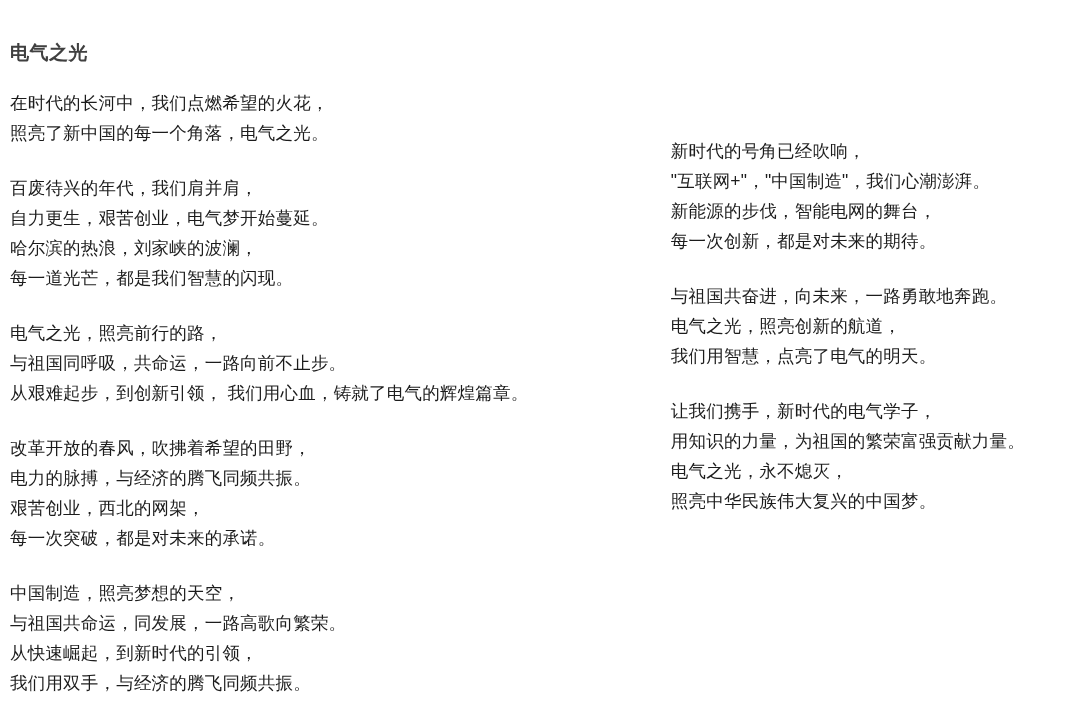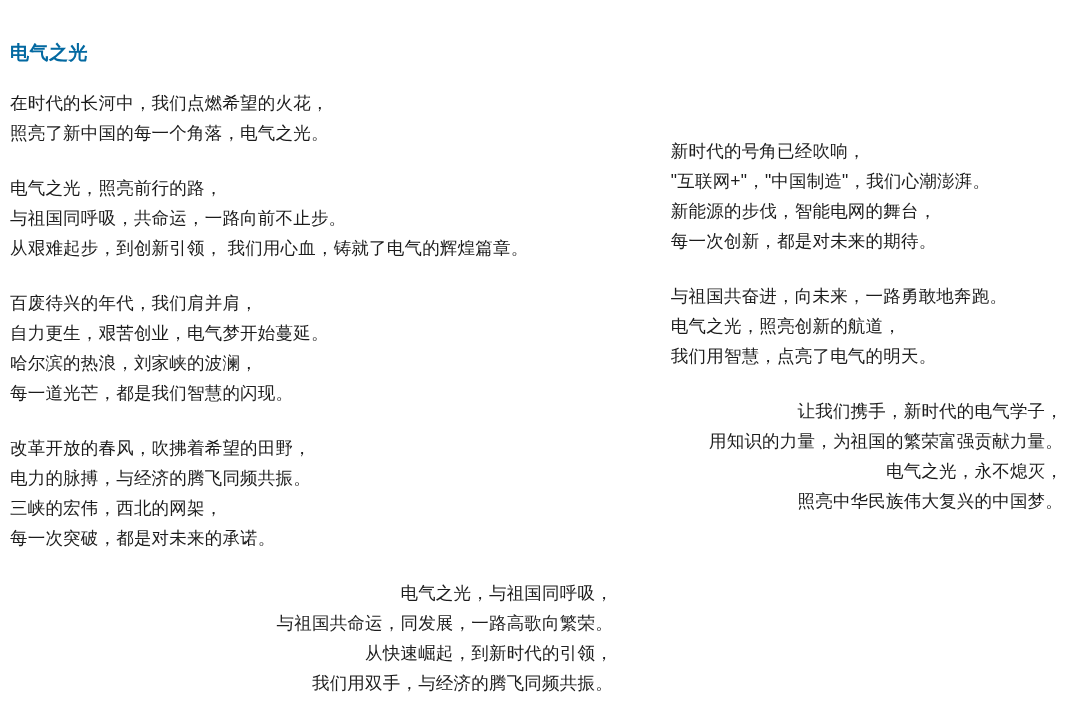--- a/index.html
+++ b/index.html
@@ -17,21 +17,21 @@
   .page {
     position: relative;
     width: 1079px;
     height: 715px;
     box-sizing: border-box;
     padding: 40px 16px 0 10px;
   }
   .poem-title {
     font-size: 19px;
     font-weight: bold;
-    color: #0369a1;
+    color: #404040;
     margin: 0 0 22px 0;
     letter-spacing: 0.5px;
   }
   .columns {
     display: flex;
     flex-direction: row;
     align-items: flex-start;
     gap: 8px;
   }
   .column {
@@ -44,21 +44,20 @@
   .column-right {
     width: 415px;
     padding-top: 48px;
     margin-left: 40px;
   }
   .stanza {
     margin: 0 0 25px 0;
   }
   .stanza:last-child {
     margin-bottom: 0;
-    text-align: right;
   }
   .line {
     font-size: 17.5px;
     line-height: 30px;
     color: #1c1c1c;
     white-space: pre-wrap;
     letter-spacing: 0.2px;
   }
 </style>
 </head>
@@ -67,38 +66,38 @@
 <div class="page">
   <h1 class="poem-title">电气之光</h1>
   <div class="columns">
 
     <div class="column column-left">
       <div class="stanza">
         <div class="line">在时代的长河中，我们点燃希望的火花，</div>
         <div class="line">照亮了新中国的每一个角落，电气之光。</div>
       </div>
       <div class="stanza">
-        <div class="line">电气之光，照亮前行的路，</div>
-        <div class="line">与祖国同呼吸，共命运，一路向前不止步。</div>
-        <div class="line">从艰难起步，到创新引领， 我们用心血，铸就了电气的辉煌篇章。</div>
-      </div>
-      <div class="stanza">
         <div class="line">百废待兴的年代，我们肩并肩，</div>
         <div class="line">自力更生，艰苦创业，电气梦开始蔓延。</div>
         <div class="line">哈尔滨的热浪，刘家峡的波澜，</div>
         <div class="line">每一道光芒，都是我们智慧的闪现。</div>
       </div>
       <div class="stanza">
+        <div class="line">电气之光，照亮前行的路，</div>
+        <div class="line">与祖国同呼吸，共命运，一路向前不止步。</div>
+        <div class="line">从艰难起步，到创新引领， 我们用心血，铸就了电气的辉煌篇章。</div>
+      </div>
+      <div class="stanza">
         <div class="line">改革开放的春风，吹拂着希望的田野，</div>
         <div class="line">电力的脉搏，与经济的腾飞同频共振。</div>
-        <div class="line">三峡的宏伟，西北的网架，</div>
+        <div class="line">艰苦创业，西北的网架，</div>
         <div class="line">每一次突破，都是对未来的承诺。</div>
       </div>
       <div class="stanza">
-        <div class="line">电气之光，与祖国同呼吸，</div>
+        <div class="line">中国制造，照亮梦想的天空，</div>
         <div class="line">与祖国共命运，同发展，一路高歌向繁荣。</div>
         <div class="line">从快速崛起，到新时代的引领，</div>
         <div class="line">我们用双手，与经济的腾飞同频共振。</div>
       </div>
     </div>
 
     <div class="column column-right">
       <div class="stanza">
         <div class="line">新时代的号角已经吹响，</div>
         <div class="line">"互联网+"，"中国制造"，我们心潮澎湃。</div>

